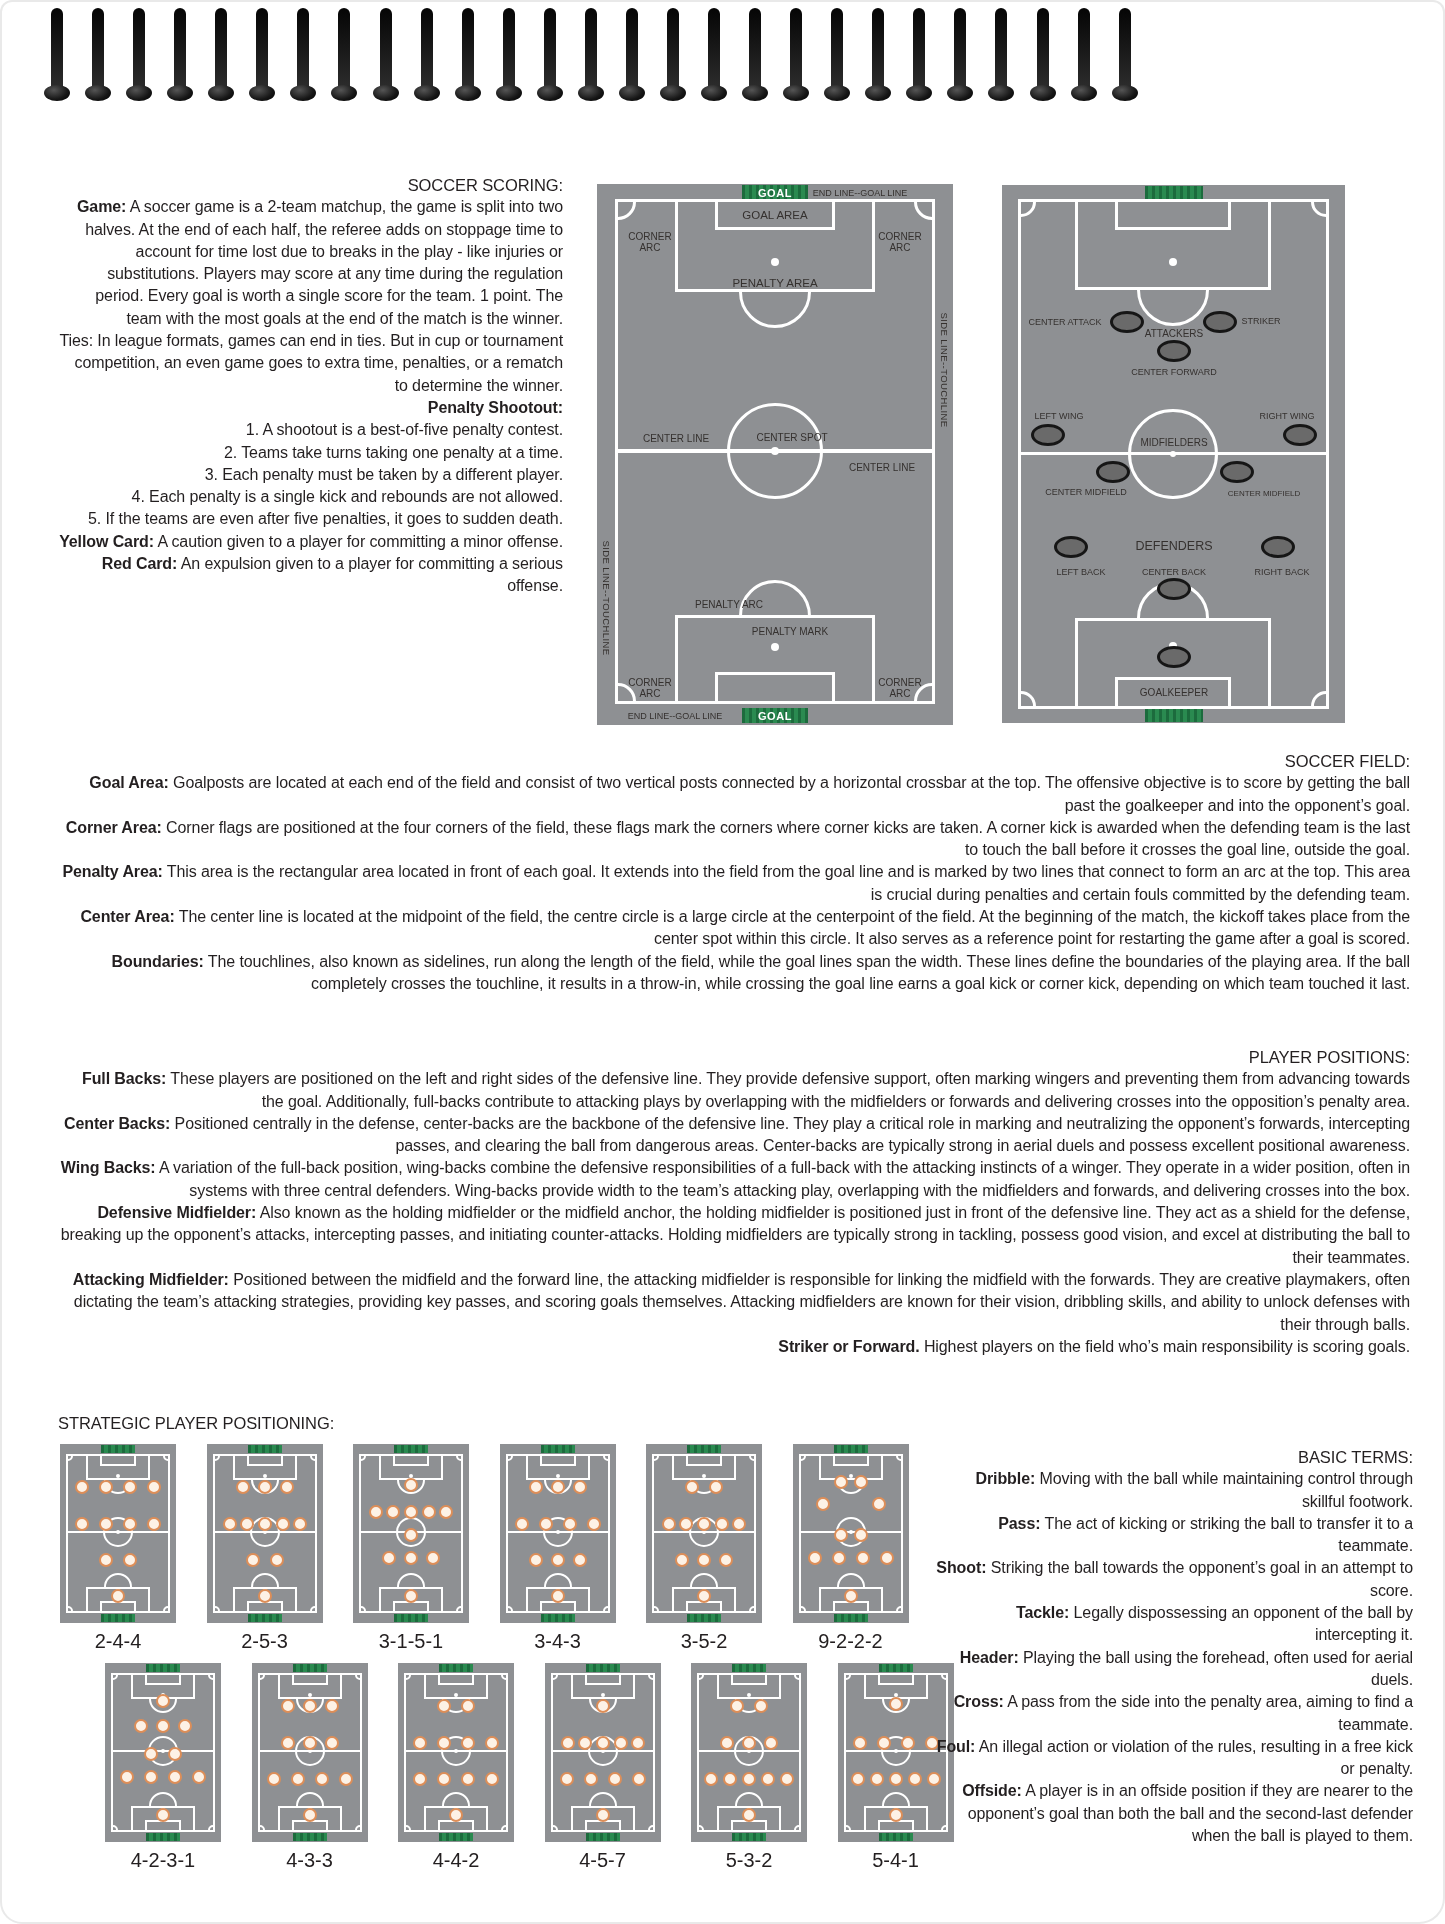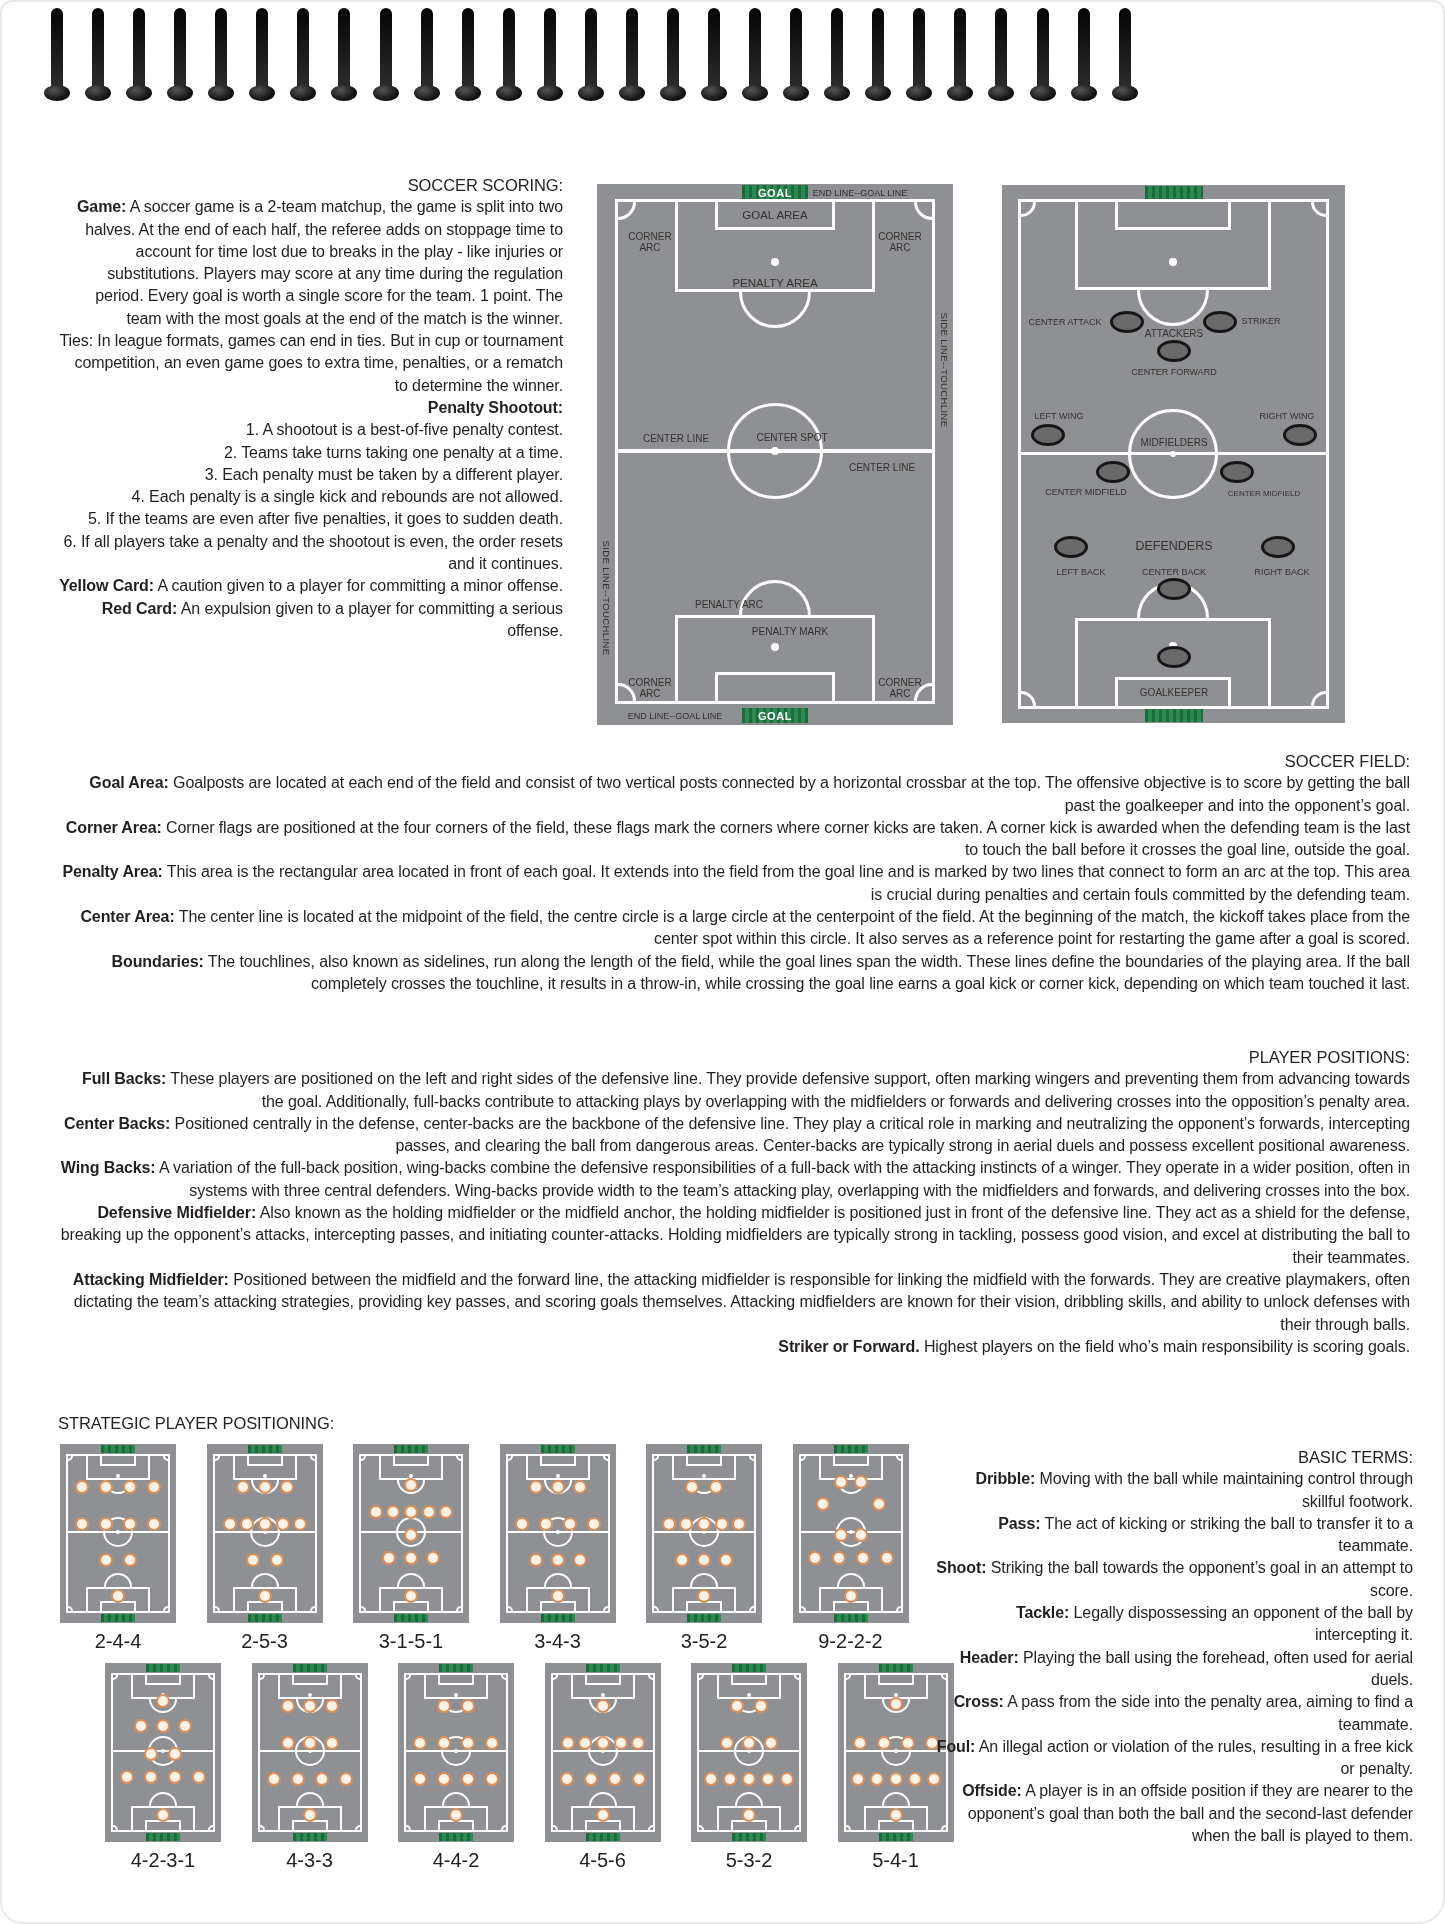--- a/index.html
+++ b/index.html
@@ -185,21 +185,20 @@
     <div class="h">SOCCER SCORING:</div>
     <div id="scoring-paras">
         <p class="para"><b>Game:</b><span> A soccer game is a 2-team matchup, the game is split into two halves. At the end of each half, the referee adds on stoppage time to account for time lost due to breaks in the play - like injuries or substitutions. Players may score at any time during the regulation period. Every goal is worth a single score for the team. 1 point. The team with the most goals at the end of the match is the winner.</span></p>
         <p class="para"><span>Ties: In league formats, games can end in ties. But in cup or tournament competition, an even game goes to extra time, penalties, or a rematch to determine the winner.</span></p>
         <p class="para"><b>Penalty Shootout:</b><span></span></p>
         <p class="para"><span>1. A shootout is a best-of-five penalty contest.</span></p>
         <p class="para"><span>2. Teams take turns taking one penalty at a time.</span></p>
         <p class="para"><span>3. Each penalty must be taken by a different player.</span></p>
         <p class="para"><span>4. Each penalty is a single kick and rebounds are not allowed.</span></p>
         <p class="para"><span>5. If the teams are even after five penalties, it goes to sudden death.</span></p>
-        <p class="para"><span>6. If all players take a penalty and the shootout is even, the order resets and it continues.</span></p>
         <p class="para"><b>Yellow Card:</b><span> A caution given to a player for committing a minor offense.</span></p>
         <p class="para"><b>Red Card:</b><span> An expulsion given to a player for committing a serious offense.</span></p>
       </div>
   </section>
 
   <div class="fieldmap d1">
     <div class="goalbar" style="left:145px;top:1px;width:66px;height:15px;">GOAL</div>
     <div class="fl sm" style="left:263px;top:9px;">END LINE--GOAL LINE</div>
     <div class="fl vert" style="left:347px;top:186px;">SIDE LINE--TOUCHLINE</div>
     <div class="fl vert" style="left:9px;top:414px;">SIDE LINE--TOUCHLINE</div>
@@ -660,21 +659,21 @@
             <div class="pdot" style="left: 50%; top: 44%;"></div>
             <div class="pdot" style="left: 68%; top: 44%;"></div>
             <div class="pdot" style="left: 85%; top: 44%;"></div>
             <div class="pdot" style="left: 14%; top: 67%;"></div>
             <div class="pdot" style="left: 38%; top: 67%;"></div>
             <div class="pdot" style="left: 62%; top: 67%;"></div>
             <div class="pdot" style="left: 86%; top: 67%;"></div>
             <div class="pdot" style="left: 50%; top: 90%;"></div>
           </div>
         </div>
-        <div class="mini-label">4-5-6</div>
+        <div class="mini-label">4-5-7</div>
       </div>
       <div class="mini">
         <div class="mf">
           <div class="goalbar mgb" style="left:41px;top:1px;width:34px;height:8px;"></div>
           <div class="goalbar mgb" style="left:41px;top:170px;width:34px;height:8px;"></div>
           <div class="mp">
             <div class="marc" style="left:36px;top:10px;"></div>
             <div class="marc" style="left:36px;top:117px;"></div>
             <div class="mbox" style="left:18px;top:-2px;width:64px;height:26px;"></div>
             <div class="mbox" style="left:32px;top:-2px;width:36px;height:12px;"></div>

